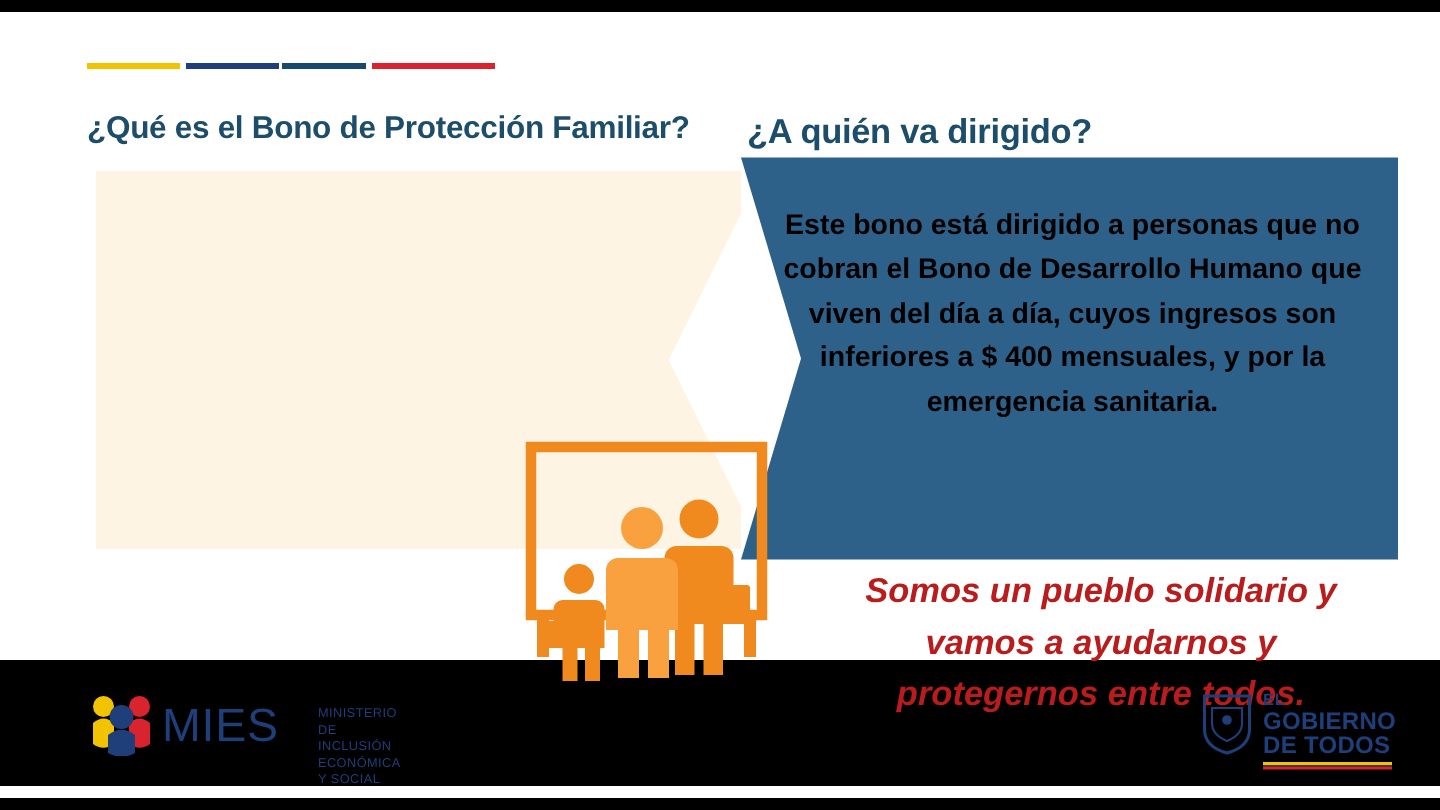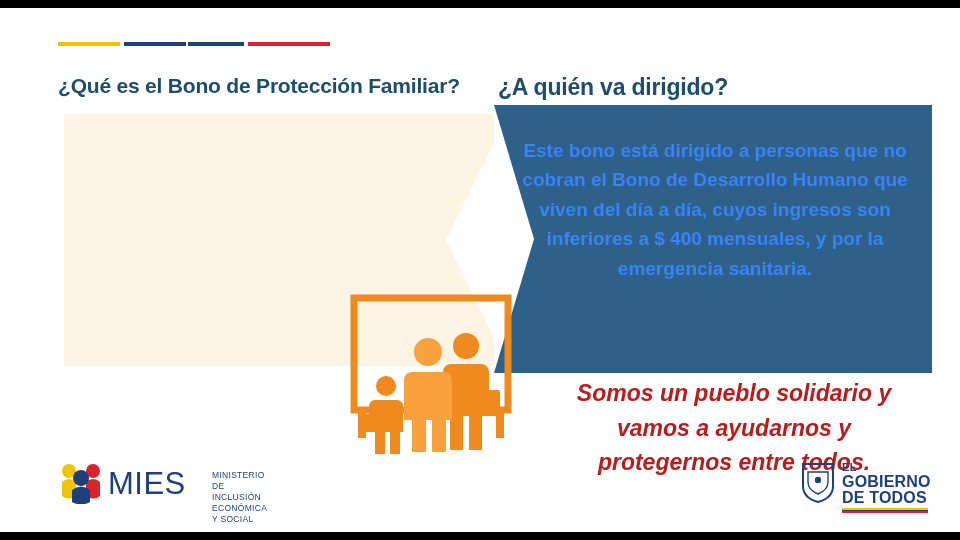--- a/index.html
+++ b/index.html
@@ -11,21 +11,21 @@
     width: 960px;
     height: 540px;
     overflow: hidden;
     font-family: "Liberation Sans", sans-serif;
   }
   .slide {
     position: absolute;
     left: 0;
     top: 8px;
     width: 960px;
-    height: 524px;
+    height: 432px;
     background: #ffffff;
   }
   
   .top-rules {
     position: absolute;
     left: 58px;
     top: 34px;
     width: 272px;
     height: 5px;
   }
@@ -99,21 +99,21 @@
     clip-path: polygon(0 0, 100% 50%, 0 100%, 0 0);
   }
   .blue-text {
     position: absolute;
     left: 516px;
     top: 128px;
     width: 398px;
     font-size: 19px;
     font-weight: bold;
     line-height: 1.55;
-    color: #3b82f6;
+    color: #000000;
     text-align: center;
   }
 
   
   .closing {
     position: absolute;
     left: 548px;
     top: 368px;
     width: 372px;
     font-size: 23px;

